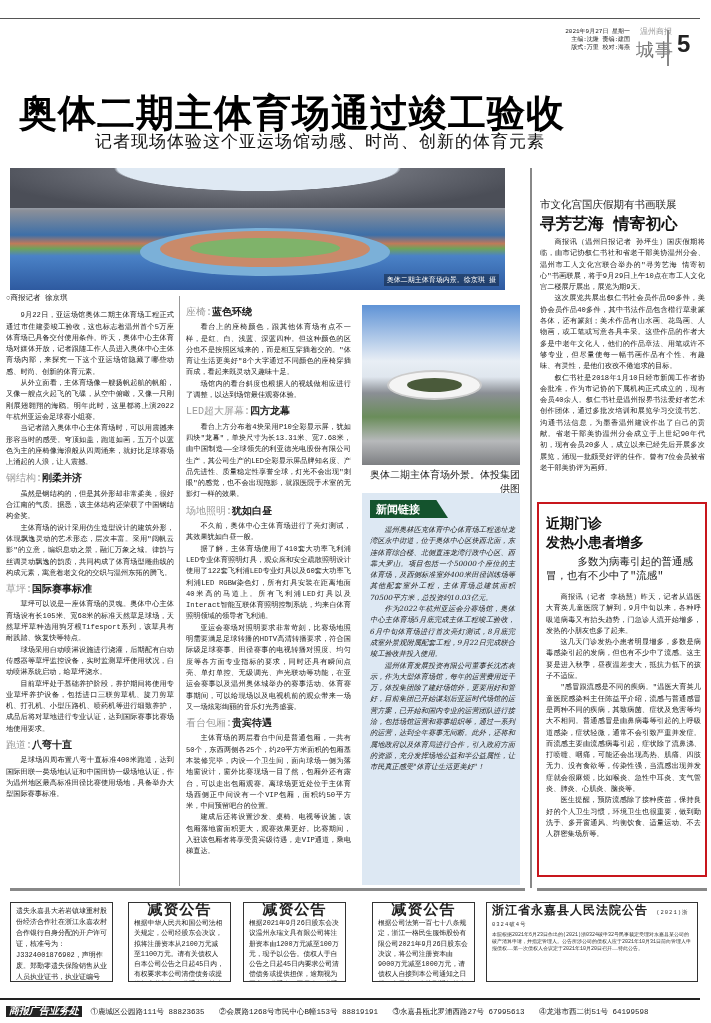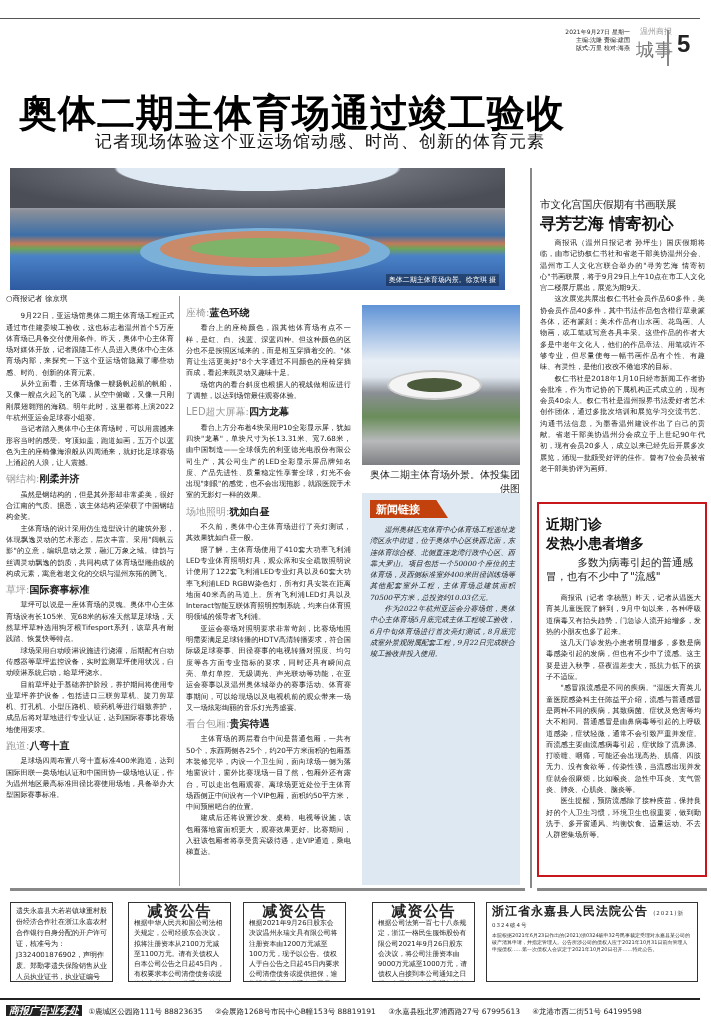--- a/index.html
+++ b/index.html
@@ -1,17 +1,17 @@
 <!DOCTYPE html>
 <html><head>
 <meta charset="utf-8">
 <style>
 *{box-sizing:border-box;margin:0;padding:0;}
 body{width:711px;height:1023px;background:#fff;font-family:"DejaVu Sans","Liberation Sans",sans-serif;color:#222;position:relative;overflow:hidden;}
-.abs{position:absolute;}
+.abs{position:absolute;font-family:Liberation Mono, monospace;}
 .topline{left:0;top:18px;width:700px;height:1px;background:#555;}
 .mast-meta{left:560px;top:28px;text-align:right;font-size:6px;line-height:8px;width:70px;}
 .mast-meta div{white-space:nowrap;}
 .mast-paper{left:640px;top:26px;font-size:8px;color:#999;font-family:"DejaVu Serif",serif;}
 .mast-section{left:636px;top:38px;font-size:18px;color:#777;letter-spacing:1px;}
 .mast-bar{left:667px;top:30px;width:2px;height:36px;background:#888;}
 .mast-page{left:677px;top:30px;font-size:24px;font-weight:bold;font-family:"Liberation Sans",sans-serif;}
 .headline{left:0;top:88px;width:584px;text-align:center;font-size:38px;font-weight:900;letter-spacing:1px;color:#000;font-family:"DejaVu Sans",sans-serif;}
 .subhead{left:0;top:130px;width:640px;text-align:center;font-size:17px;color:#111;letter-spacing:1px;}
 .photo-main{left:10px;top:168px;width:495px;height:122px;background:linear-gradient(180deg,#c9d8e8 0%,#e4ecf4 20%,#8a8f99 35%,#3d6fa8 55%,#c07a5a 62%,#6fa35a 66%,#4a82c7 72%,#2e5aa0 100%);overflow:hidden;}
@@ -26,21 +26,21 @@
 .sect-h b{color:#222;font-weight:bold;}
 .byline{font-size:7.5px;margin-bottom:6px;}
 .c1{left:6px;top:293px;width:168px;}
 .c2{left:186px;top:296px;width:165px;}
 .photo2{left:362px;top:305px;width:158px;height:160px;background:linear-gradient(180deg,#5f93d6 0%,#e8eef5 35%,#dfe6ee 45%,#8b8f95 55%,#6a8d5a 70%,#b7b9bb 85%,#7d7f82 100%);}
 .photo2 .bowl{left:25px;top:65px;width:95px;height:30px;border-radius:50%;background:#f4f4f4;border:2px solid #ccc;}
 .photo2 .inner{left:45px;top:73px;width:55px;height:14px;border-radius:50%;background:#4a5a3a;}
 .cap2{left:362px;top:468px;width:158px;text-align:right;font-size:10px;}
 .vline{background:#999;}
 .linkbox{left:362px;top:493px;width:158px;height:392px;background:#dde8f3;}
-.link-tag{left:370px;top:500px;width:78px;height:18px;background:#c2410c;color:#fff;font-size:11px;font-weight:bold;padding:2px 6px;clip-path:polygon(0 0,85% 0,100% 100%,0 100%);}
+.link-tag{left:370px;top:500px;width:78px;height:18px;background:#14532d;color:#fff;font-size:11px;font-weight:bold;padding:2px 6px;clip-path:polygon(0 0,85% 0,100% 100%,0 100%);}
 .linktext{left:370px;top:524px;width:145px;font-size:7.2px;line-height:11.3px;font-style:italic;font-family:"DejaVu Serif",serif;text-align:justify;}
 .linktext p{text-indent:2em;}
 .side-kicker{left:540px;top:198px;font-size:10.5px;color:#222;}
 .side-title{left:540px;top:214px;font-size:16px;font-weight:bold;color:#111;}
 .c4body{left:540px;top:237px;width:165px;}
 .redbox{left:537px;top:502px;width:170px;height:375px;border:2px solid #c8161d;}
 .rb-title{left:546px;top:515px;font-size:14px;font-weight:bold;line-height:19px;color:#111;}
 .rb-sub{left:546px;top:555px;width:155px;font-size:10.5px;line-height:14px;text-indent:3em;}
 .rb-body{left:546px;top:592px;width:155px;}
 .hr{height:3px;background:#888;}
@@ -119,20 +119,21 @@
 <div class="abs photo2">
   <div class="abs bowl"></div>
   <div class="abs inner"></div>
 </div>
 <div class="abs cap2">奥体二期主体育场外景。体投集团供图</div>
 <div class="abs linkbox"></div>
 <div class="abs link-tag">新闻链接</div>
 <div class="abs linktext">
   <p>温州奥林匹克体育中心体育场工程选址龙湾区永中街道，位于奥体中心区块西北面，东连体育综合楼、北侧直连龙湾行政中心区、西靠大罗山。项目包括一个50000个座位的主体育场，及西侧标准室外400米田径训练场等其他配套室外工程，主体育场总建筑面积70500平方米，总投资约10.03亿元。</p>
   <p>作为2022年杭州亚运会分赛场馆，奥体中心主体育场5月底完成主体工程竣工验收，6月中旬体育场进行首次亮灯测试，8月底完成室外景观附属配套工程，9月22日完成联合竣工验收并投入使用。</p>
+  <p>温州体育发展投资有限公司董事长沈杰表示，作为大型体育场馆，每年的运营费用近千万，体投集团除了建好场馆外，更要用好和管好，目前集团已开始谋划后亚运时代场馆的运营方案，已开始和国内专业的运营团队进行接洽，包括场馆运营和赛事组织等，通过一系列的运营，达到全年赛事无间断。此外，还将和属地政府以及体育局进行合作，引入政府方面的资源，充分发挥场地公益和半公益属性，让市民真正感受"体育让生活更美好"！</p>
 </div>
 
 <div class="abs vline" style="left:530px;top:168px;width:2px;height:720px;background:#888;"></div>
 
 <div class="abs side-kicker">市文化宫国庆假期有书画联展</div>
 <div class="abs side-title">寻芳艺海 情寄初心</div>
 <div class="abs col c4body">
   <p>商报讯（温州日报记者 孙坪生）国庆假期将临，由市记协叙仁书社和省老干部美协温州分会、温州市工人文化宫联合举办的"寻芳艺海 情寄初心"书画联展，将于9月29日上午10点在市工人文化宫二楼展厅展出，展览为期9天。</p>
   <p>这次展览共展出叙仁书社会员作品60多件，美协会员作品40多件，其中书法作品包含楷行草隶篆各体，还有篆刻；美术作品有山水画、花鸟画、人物画，或工笔或写意各具丰采。这些作品的作者大多是中老年文化人，他们的作品章法、用笔或许不够专业，但尽量使每一幅书画作品有个性、有趣味、有灵性，是他们孜孜不倦追求的目标。</p>
   <p>叙仁书社是2018年1月10日经市新闻工作者协会批准，作为市记协的下属机构正式成立的，现有会员40余人。叙仁书社是温州报界书法爱好者艺术创作团体，通过多批次培训和展览学习交流书艺、沟通书法信息，为墨香温州建设作出了自己的贡献。省老干部美协温州分会成立于上世纪90年代初，现有会员20多人，成立以来已经先后开展多次展览，涌现一批颇受好评的佳作。曾有7位会员被省老干部美协评为画师。</p>

